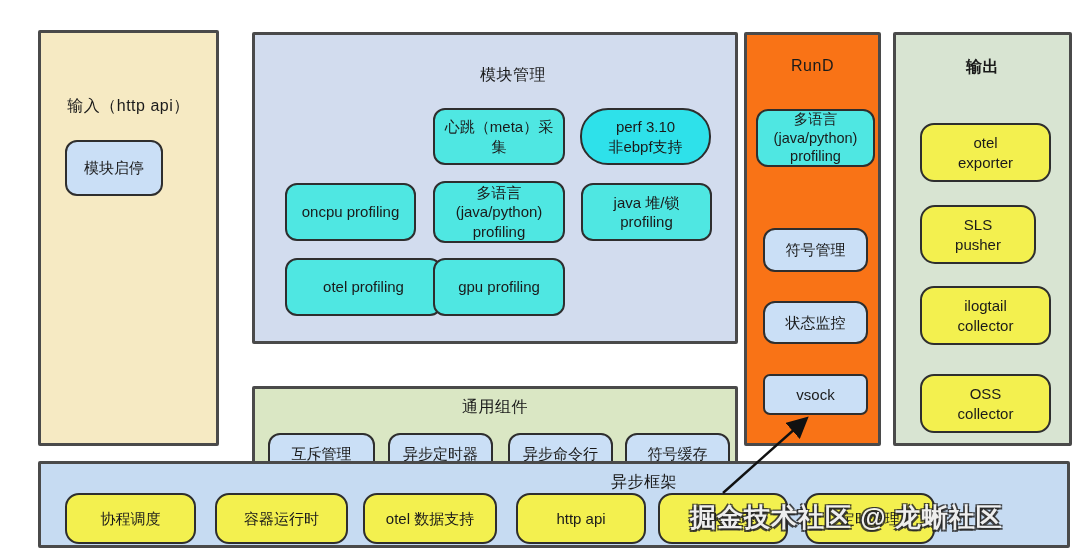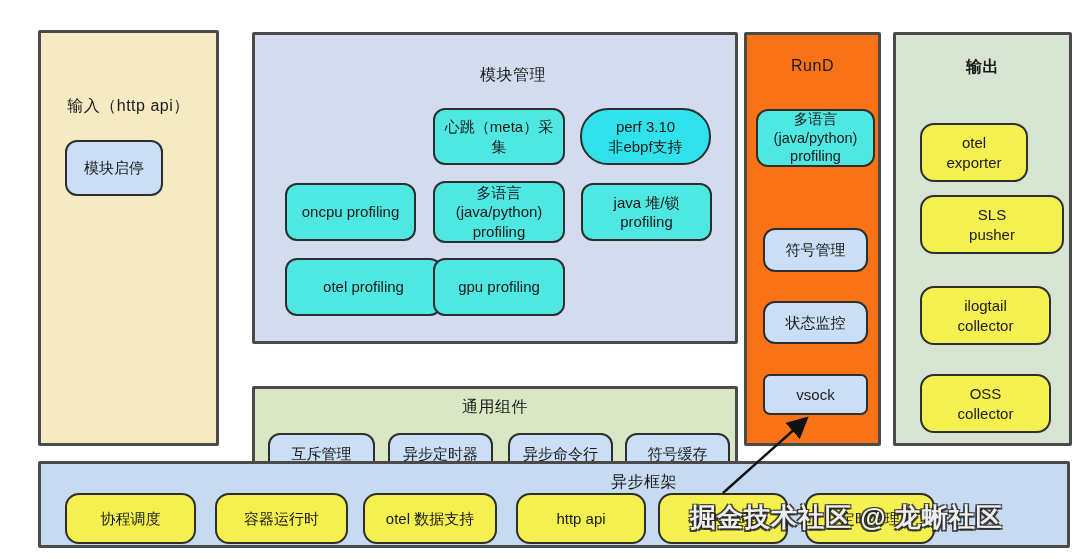--- a/index.html
+++ b/index.html
@@ -122,23 +122,23 @@
     <div class="node cyan" style="left:9px;  top:74px;  width:119px; height:58px; font-size:14.5px;">多语言
 (java/python)
 profiling</div>
     <div class="node blue" style="left:16px; top:193px; width:105px; height:44px;">符号管理</div>
     <div class="node blue" style="left:16px; top:266px; width:105px; height:43px;">状态监控</div>
     <div class="node blue" style="left:16px; top:339px; width:105px; height:41px;border-radius:7px;">vsock</div>
   </section>
 
   <section class="panel p-output">
     <div class="panel-title" style="top:22px;font-weight:bold;">输出</div>
-    <div class="node yellow" style="left:24px; top:88px;  width:108px; height:59px;">otel
+    <div class="node yellow" style="left:24px; top:88px;  width:131px; height:59px;">otel
 exporter</div>
-    <div class="node yellow" style="left:24px; top:160px; width:144px; height:59px;">SLS
+    <div class="node yellow" style="left:24px; top:170px; width:116px; height:59px;border-radius:15px;">SLS
 pusher</div>
     <div class="node yellow" style="left:24px; top:251px; width:131px; height:59px;">ilogtail
 collector</div>
     <div class="node yellow" style="left:24px; top:339px; width:131px; height:59px;">OSS
 collector</div>
   </section>
 
   <section class="panel p-async">
     <div class="panel-title" style="top:8px; left:90px;">异步框架</div>
     <div class="node yellow" style="left:24px;  top:29px; width:131px; height:51px;">协程调度</div>

